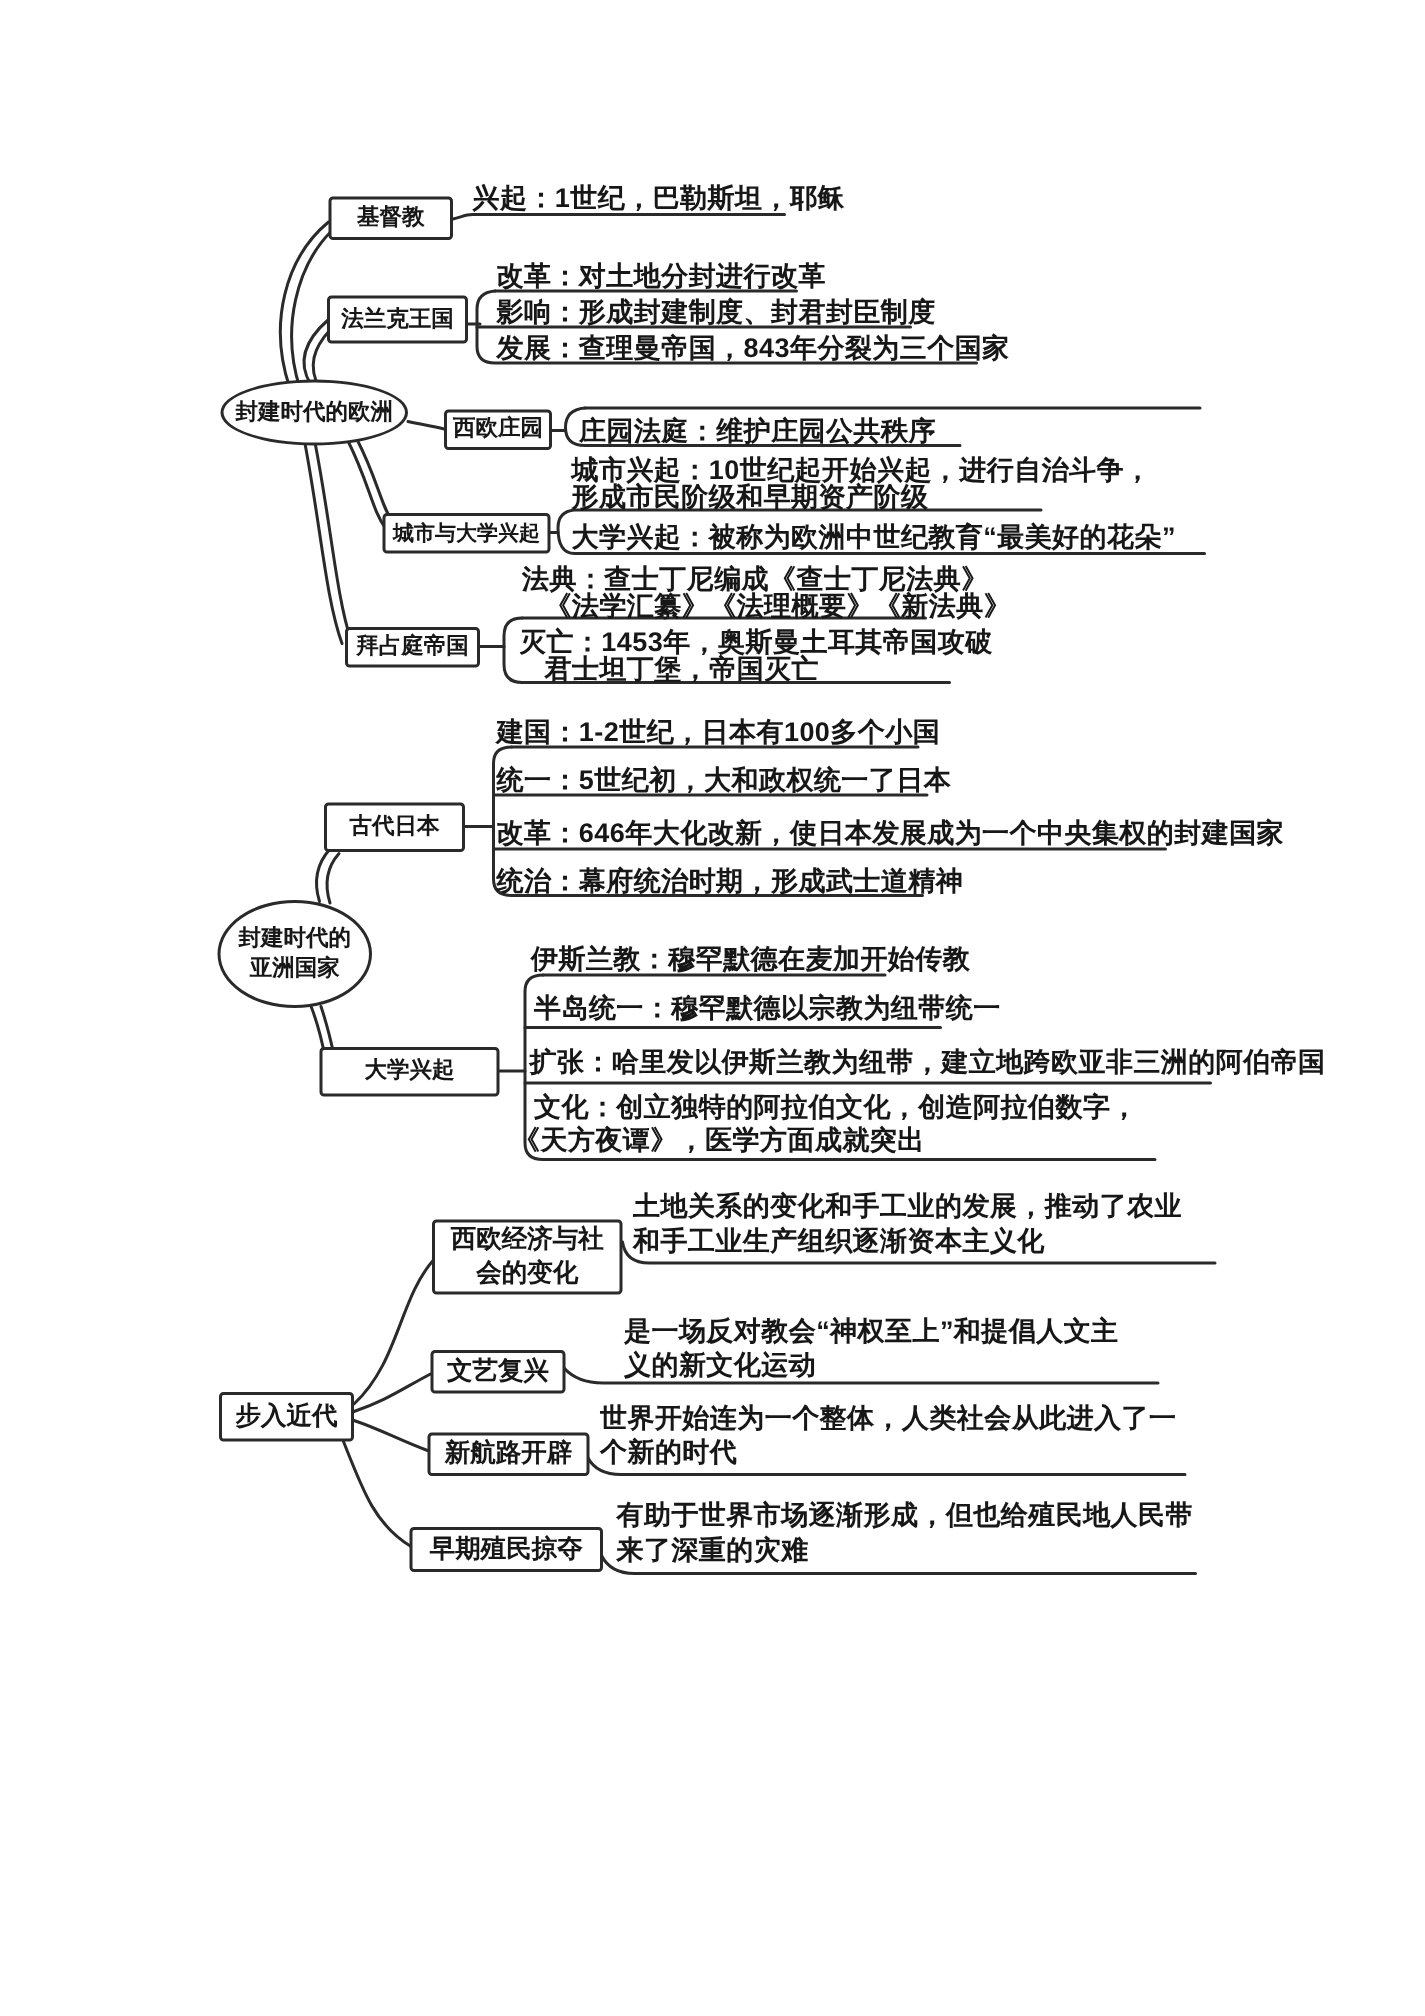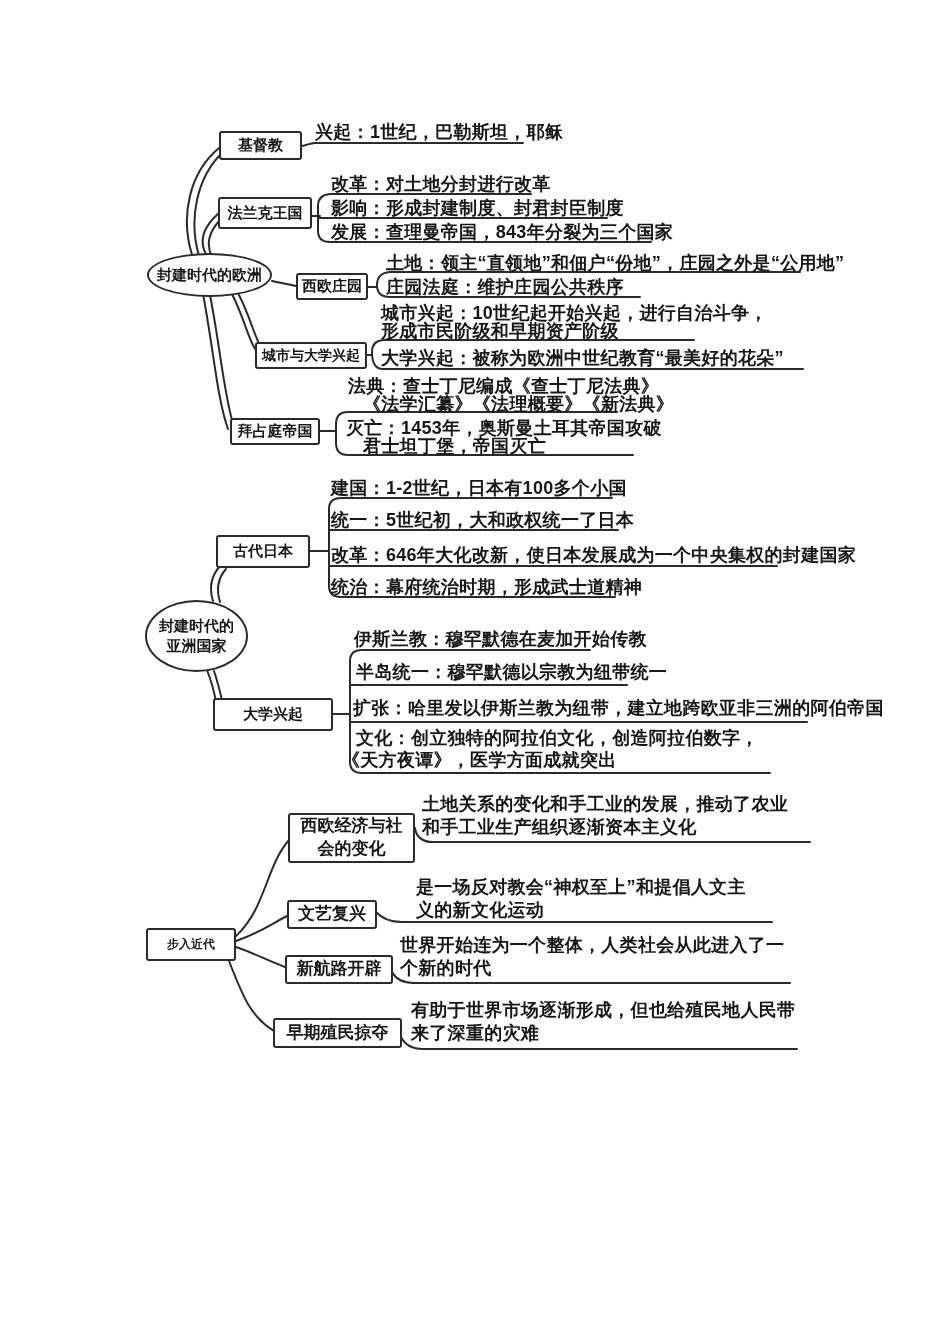--- a/index.html
+++ b/index.html
@@ -80,21 +80,20 @@
 
   <div class="node" style="left:219px;top:131px;width:83px;height:29px;">基督教</div>
   <div class="leaf" style="left:315px;top:123px;">兴起：1世纪，巴勒斯坦，耶稣</div>
 
   <div class="node" style="left:218px;top:197px;width:94px;height:32px;">法兰克王国</div>
   <div class="leaf" style="left:331px;top:175px;">改革：对土地分封进行改革</div>
   <div class="leaf" style="left:331px;top:199px;">影响：形成封建制度、封君封臣制度</div>
   <div class="leaf" style="left:331px;top:223px;">发展：查理曼帝国，843年分裂为三个国家</div>
 
   <div class="node" style="left:296px;top:273px;width:72px;height:27px;">西欧庄园</div>
-  <div class="leaf" style="left:386px;top:254px;">土地：领主“直领地”和佃户“份地”，庄园之外是“公用地”</div>
   <div class="leaf" style="left:386px;top:278px;">庄园法庭：维护庄园公共秩序</div>
 
   <div class="node" style="left:255px;top:342px;width:112px;height:27px;font-size:14px;">城市与大学兴起</div>
   <div class="leaf" style="left:381px;top:304px;">城市兴起：10世纪起开始兴起，进行自治斗争，</div>
   <div class="leaf" style="left:381px;top:322px;">形成市民阶级和早期资产阶级</div>
   <div class="leaf" style="left:381px;top:349px;">大学兴起：被称为欧洲中世纪教育“最美好的花朵”</div>
 
   <div class="node" style="left:230px;top:418px;width:90px;height:27px;">拜占庭帝国</div>
   <div class="leaf" style="left:348px;top:377px;">法典：查士丁尼编成《查士丁尼法典》</div>
   <div class="leaf" style="left:363px;top:395px;">《法学汇纂》《法理概要》《新法典》</div>
@@ -109,21 +108,21 @@
   <div class="leaf" style="left:331px;top:546px;">改革：646年大化改新，使日本发展成为一个中央集权的封建国家</div>
   <div class="leaf" style="left:331px;top:578px;">统治：幕府统治时期，形成武士道精神</div>
 
   <div class="node" style="left:213px;top:698px;width:120px;height:33px;">大学兴起</div>
   <div class="leaf" style="left:354px;top:630px;">伊斯兰教：穆罕默德在麦加开始传教</div>
   <div class="leaf" style="left:356px;top:663px;">半岛统一：穆罕默德以宗教为纽带统一</div>
   <div class="leaf" style="left:353px;top:699px;">扩张：哈里发以伊斯兰教为纽带，建立地跨欧亚非三洲的阿伯帝国</div>
   <div class="leaf" style="left:356px;top:729px;">文化：创立独特的阿拉伯文化，创造阿拉伯数字，</div>
   <div class="leaf" style="left:342px;top:751px;">《天方夜谭》，医学方面成就突出</div>
 
-  <div class="node node-lg" style="left:146px;top:928px;width:90px;height:33px;font-size:12px;">步入近代</div>
+  <div class="node node-lg" style="left:146px;top:928px;width:90px;height:33px;font-size:17px;">步入近代</div>
 
   <div class="node node-lg" style="left:288px;top:813px;width:127px;height:50px;padding:2px 5px;text-align:center;">西欧经济与社会的变化</div>
   <div class="leaf leaf-lg" style="left:422px;top:795px;">土地关系的变化和手工业的发展，推动了农业</div>
   <div class="leaf leaf-lg" style="left:422px;top:818px;">和手工业生产组织逐渐资本主义化</div>
 
   <div class="node node-lg" style="left:287px;top:900px;width:90px;height:29px;">文艺复兴</div>
   <div class="leaf leaf-lg" style="left:416px;top:878px;">是一场反对教会“神权至上”和提倡人文主</div>
   <div class="leaf leaf-lg" style="left:416px;top:901px;">义的新文化运动</div>
 
   <div class="node node-lg" style="left:285px;top:955px;width:108px;height:29px;">新航路开辟</div>

